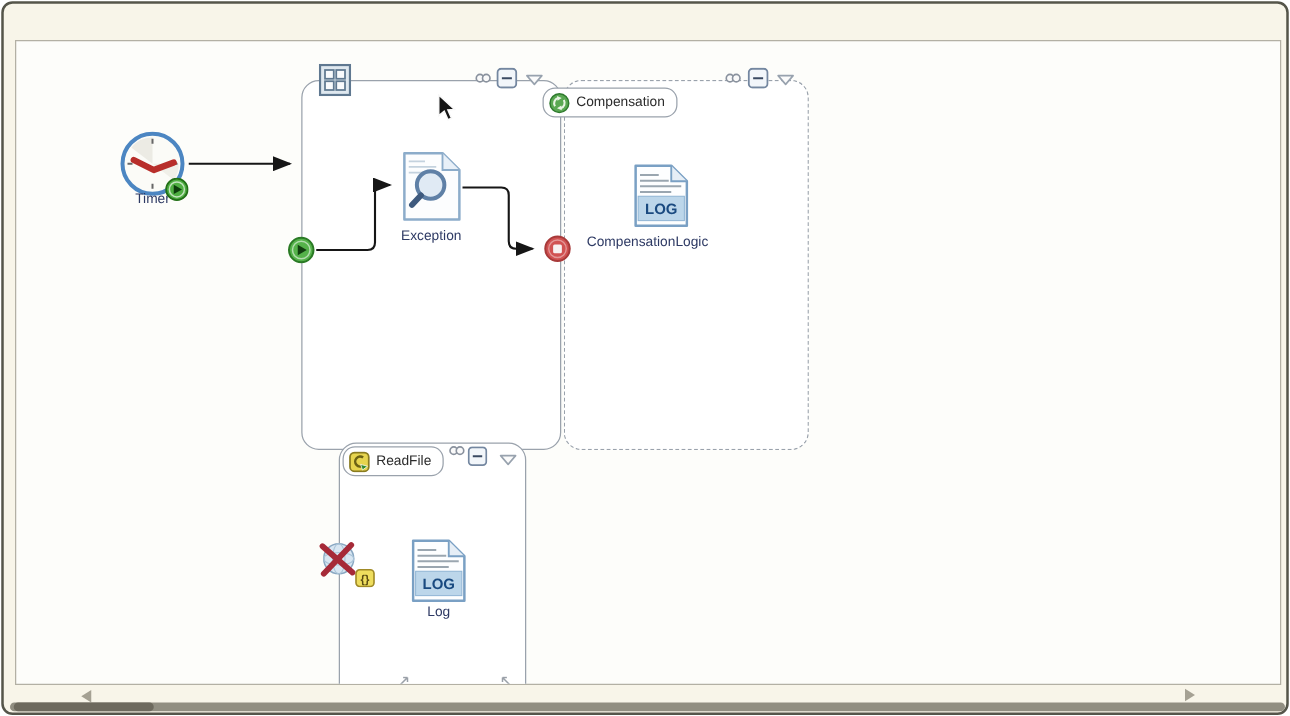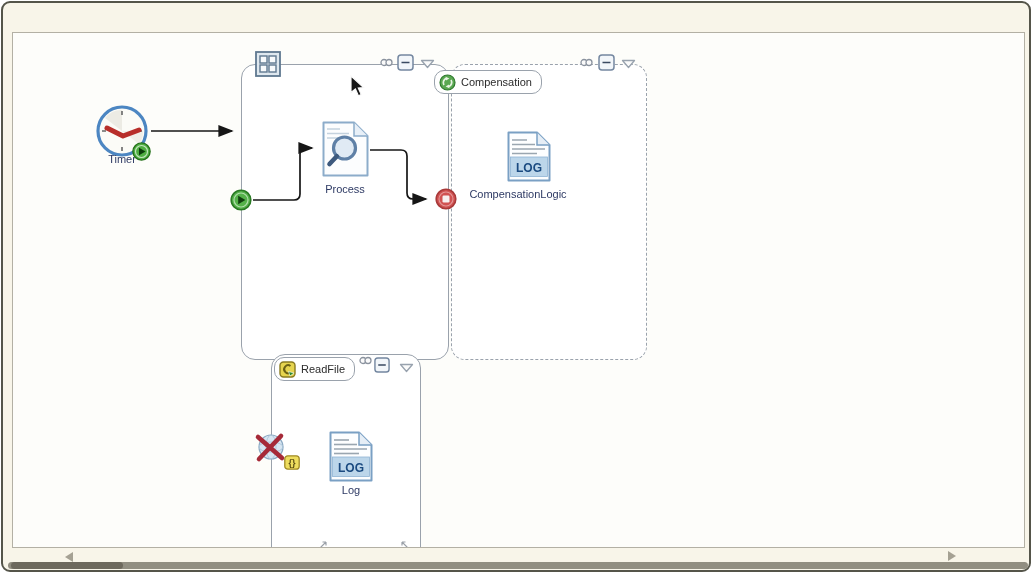--- a/index.html
+++ b/index.html
@@ -126,21 +126,21 @@
         <path d="M32,1.5 L32,15 L45.5,15" fill="#e8f0f8" stroke="#8cacca" stroke-width="1.5"></path>
         <line x1="5" y1="8" x2="18" y2="8" stroke="#c4d2de" stroke-width="1.4"></line>
         <line x1="5" y1="12.5" x2="27" y2="12.5" stroke="#c4d2de" stroke-width="1.4"></line>
         <line x1="5" y1="17" x2="27" y2="17" stroke="#c4d2de" stroke-width="1.4"></line>
         <g>
           <circle cx="22.5" cy="27" r="11" fill="rgba(195,216,234,0.5)" stroke="#5f80a6" stroke-width="3.2"></circle>
           <line x1="14.8" y1="35.2" x2="7.5" y2="43" stroke="#3e5a7e" stroke-width="4.6" stroke-linecap="round"></line>
         </g>
       </svg>
     </div>
-    <span class="node-label" style="left:332px; top:150px;">Process</span>
+    <span class="node-label" style="left:332px; top:150px;">Exception</span>
 
     <div class="chip" style="left:421px; top:37px;">
       <svg width="17" height="17" viewBox="0 0 17 17">
         <circle cx="8.5" cy="8.5" r="7.5" fill="#5aa852" stroke="#2f7a2e" stroke-width="1.2"></circle>
         <path d="M5,11 A4.4,4.4 0 0 1 7.4,4.4" fill="none" stroke="#e9f4e4" stroke-width="1.7"></path>
         <path d="M6.6,2.8 L10.4,4.4 L7,6.6 Z" fill="#e9f4e4"></path>
         <path d="M12,6 A4.4,4.4 0 0 1 9.6,12.6" fill="none" stroke="#e9f4e4" stroke-width="1.7"></path>
         <path d="M10.4,14.2 L6.6,12.6 L10,10.4 Z" fill="#e9f4e4"></path>
       </svg>
       <span>Compensation</span>

